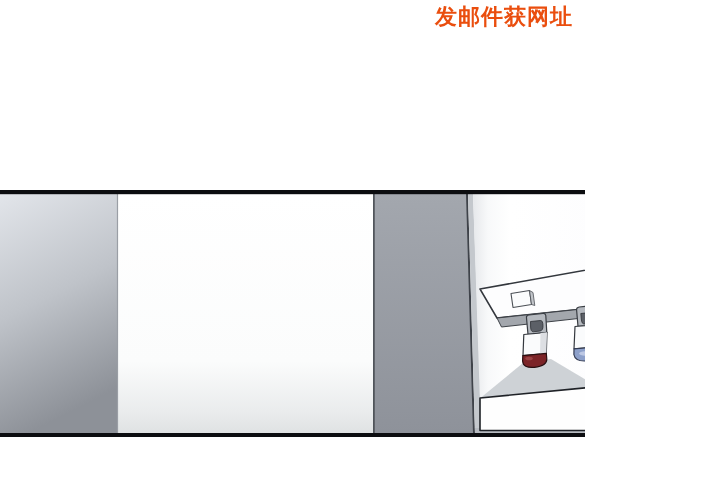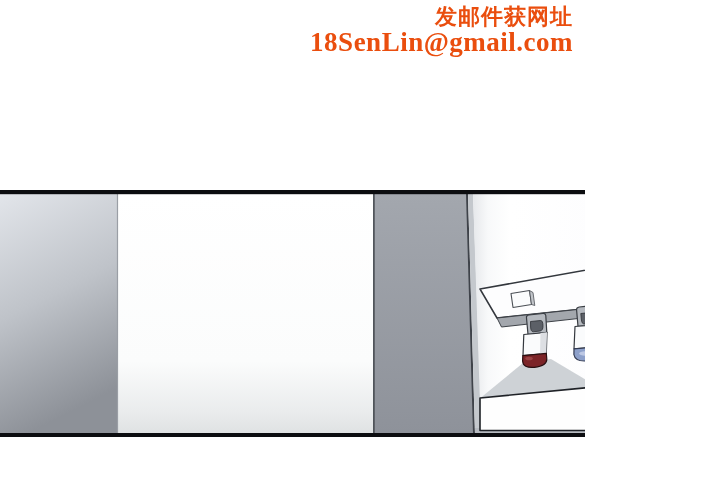--- a/index.html
+++ b/index.html
@@ -10,21 +10,20 @@
   .email{font-size:27px;line-height:24px;letter-spacing:0.5px;}
   .panel{position:absolute;left:0;top:190px;display:block;}
 </style>
 </head>
 <body>
 
 <div class="page">
 
   <div class="header">
     <div class="promo" style="color: rgb(234, 78, 14);">发邮件获网址</div>
-    <div class="email" style="color: rgb(234, 78, 14);">18SenLin@gmail.com</div>
   </div>
 
   <svg class="panel" width="720" height="247" viewBox="0 190 720 247" xmlns="http://www.w3.org/2000/svg">
     <defs>
       <linearGradient id="gLeft" x1="0" y1="0" x2="0.25" y2="1">
         <stop offset="0" stop-color="#e2e5ea"></stop>
         <stop offset="0.5" stop-color="#bfc3c9"></stop>
         <stop offset="1" stop-color="#8d9198"></stop>
       </linearGradient>
       <linearGradient id="gWhite" x1="0" y1="0" x2="0" y2="1">

